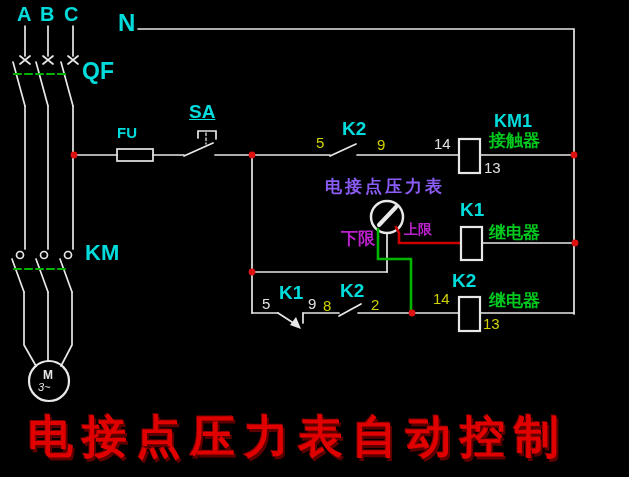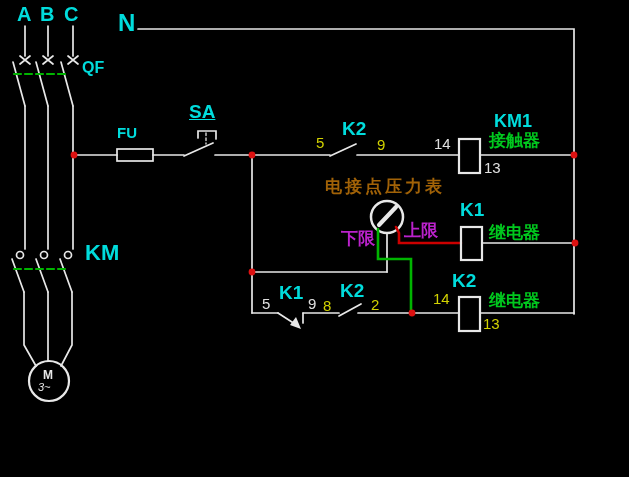--- a/index.html
+++ b/index.html
@@ -7,42 +7,42 @@
     position:relative;width:629px;height:477px;background:#000;overflow:hidden;
     font-family:"Liberation Sans","DejaVu Sans",sans-serif;
   }
   #circuit{position:absolute;left:0;top:0;}
   .lbl{position:absolute;white-space:nowrap;line-height:1;}
   .cyan{color:#00dcdc;font-weight:bold;}
   .green{color:#00c81e;font-weight:bold;}
   .yellow{color:#d2d200;}
   .whitenum{color:#e0e0e0;}
   .magenta{color:#bb22cc;font-weight:bold;}
-  .redtxt{color:#a16207;font-weight:bold;}
+  .redtxt{color:#8b5cf6;font-weight:bold;}
 
   .lbl-a{left:17px;top:4px;font-size:20px;}
   .lbl-b{left:40px;top:4px;font-size:20px;}
   .lbl-c{left:64px;top:4px;font-size:20px;}
   .lbl-n{left:118px;top:11px;font-size:24px;}
-  .lbl-qf{left:82px;top:60px;font-size:16px;}
+  .lbl-qf{left:82px;top:60px;font-size:23px;}
   .lbl-fu{left:117px;top:125px;font-size:15px;}
   .lbl-sa{left:189px;top:102px;font-size:19px;text-decoration:underline;}
   .lbl-km{left:85px;top:242px;font-size:22px;}
 
   .lbl-5t{left:316px;top:135px;font-size:15px;}
   .lbl-k2t{left:342px;top:119px;font-size:19px;}
   .lbl-9t{left:377px;top:137px;font-size:15px;}
   .lbl-14t{left:434px;top:136px;font-size:15px;}
   .lbl-km1{left:451px;top:112px;font-size:18px;margin-left:43px;}
   .lbl-jcq{left:489px;top:132px;font-size:17px;}
   .lbl-13t{left:484px;top:160px;font-size:15px;}
 
   .lbl-gauge{left:325px;top:178px;font-size:17px;letter-spacing:3px;}
   .lbl-lower{left:341px;top:230px;font-size:17px;}
-  .lbl-upper{left:404px;top:222px;font-size:17px;}
+  .lbl-upper{left:404px;top:222px;font-size:14px;}
 
   .lbl-k1r{left:460px;top:200px;font-size:19px;}
   .lbl-jdq1{left:489px;top:224px;font-size:17px;}
 
   .lbl-k2r{left:452px;top:271px;font-size:19px;}
   .lbl-14b{left:433px;top:291px;font-size:15px;}
   .lbl-jdq2{left:489px;top:292px;font-size:17px;}
   .lbl-13b{left:483px;top:316px;font-size:15px;}
 
   .lbl-5b{left:262px;top:296px;font-size:15px;}
@@ -210,13 +210,14 @@
   <div class="lbl whitenum lbl-5b">5</div>
   <div class="lbl cyan lbl-k1b">K1</div>
   <div class="lbl whitenum lbl-9b">9</div>
   <div class="lbl yellow lbl-8b">8</div>
   <div class="lbl cyan lbl-k2b">K2</div>
   <div class="lbl yellow lbl-12b">2</div>
 
   <div class="lbl lbl-m">M</div>
   <div class="lbl lbl-m3">3~</div>
 
+  <div class="lbl lbl-title">电接点压力表自动控制</div>
 </div>
 
 </body></html>

